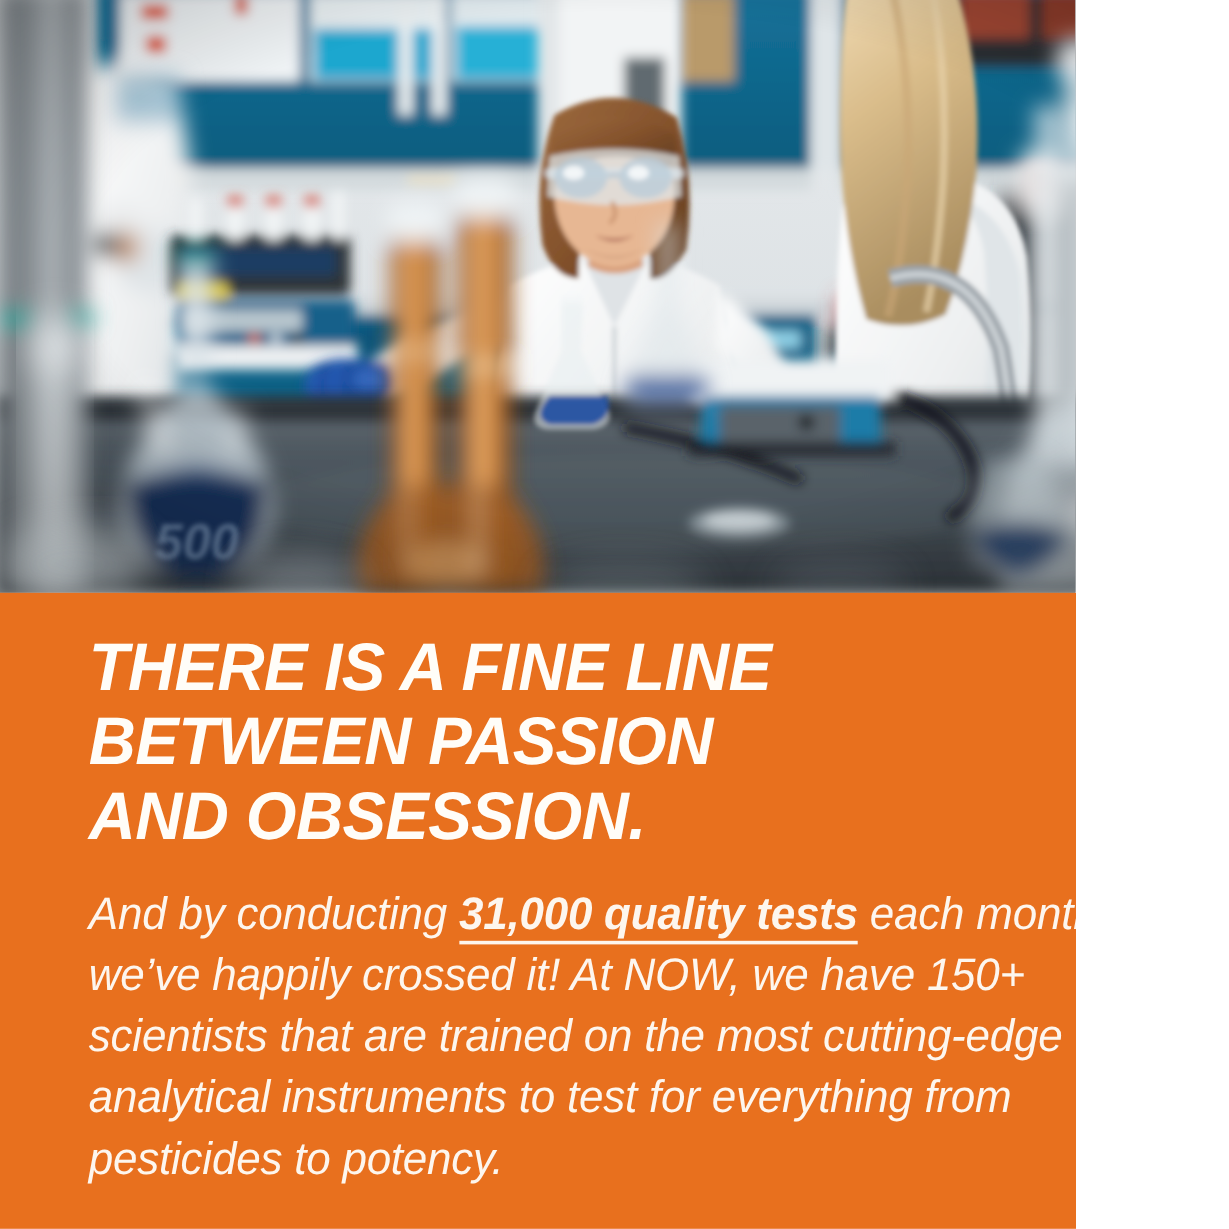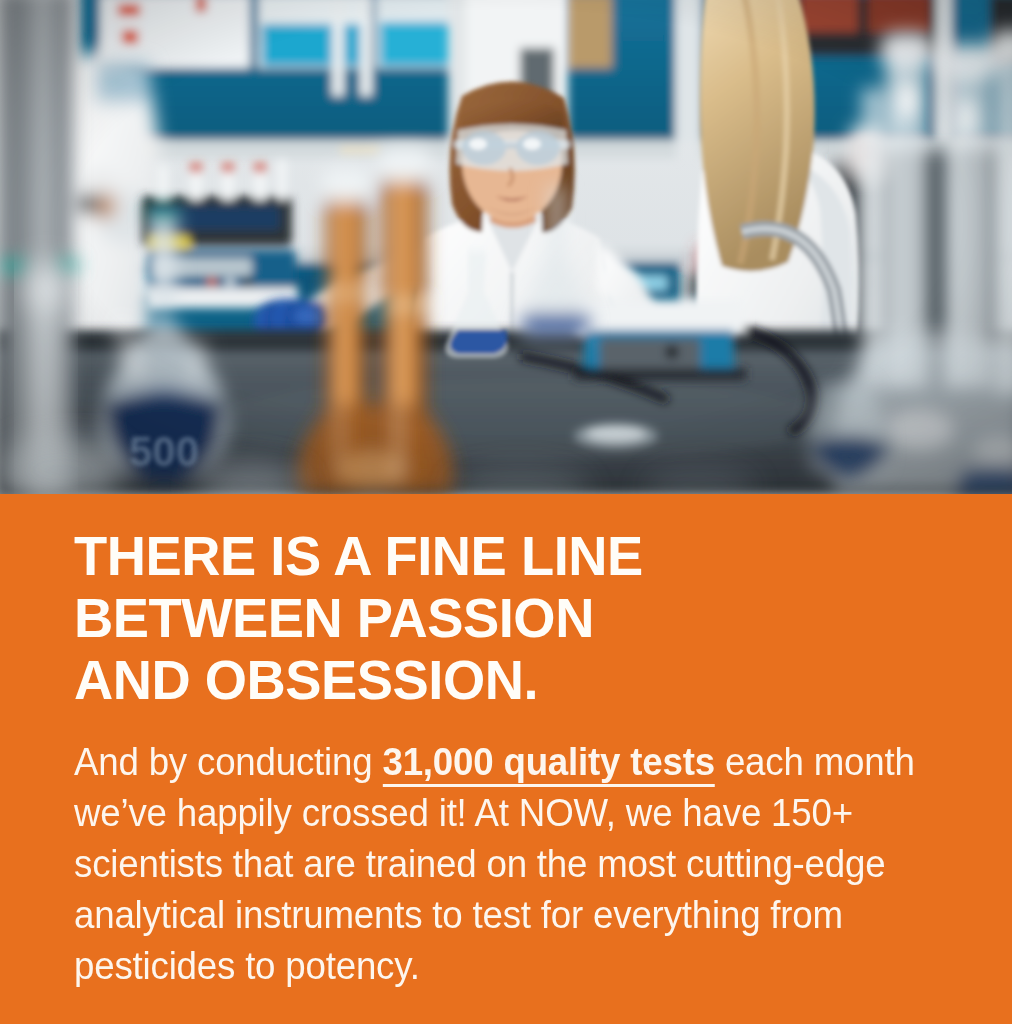--- a/index.html
+++ b/index.html
@@ -3,21 +3,21 @@
 <meta charset="utf-8">
 <style>
   * { margin:0; padding:0; box-sizing:border-box; }
   html,body { width:1024px; height:1024px; background:#fff; }
   body {
     font-family:"Liberation Sans", sans-serif;
     -webkit-font-smoothing:antialiased;
     overflow:hidden;
   }
 
-  #card { position:relative; width:1012px; height:1024px; overflow:hidden; }
+  #card { position:relative; width:896px; height:1024px; overflow:hidden;font-style:italic; }
 
   
   #photo {
     position:absolute; left:0; top:0; width:1024px; height:494px;
     overflow:hidden; background:#59646c;
   }
   #photo svg { position:absolute; left:0; top:0; display:block; }
 
   
   #panel {

